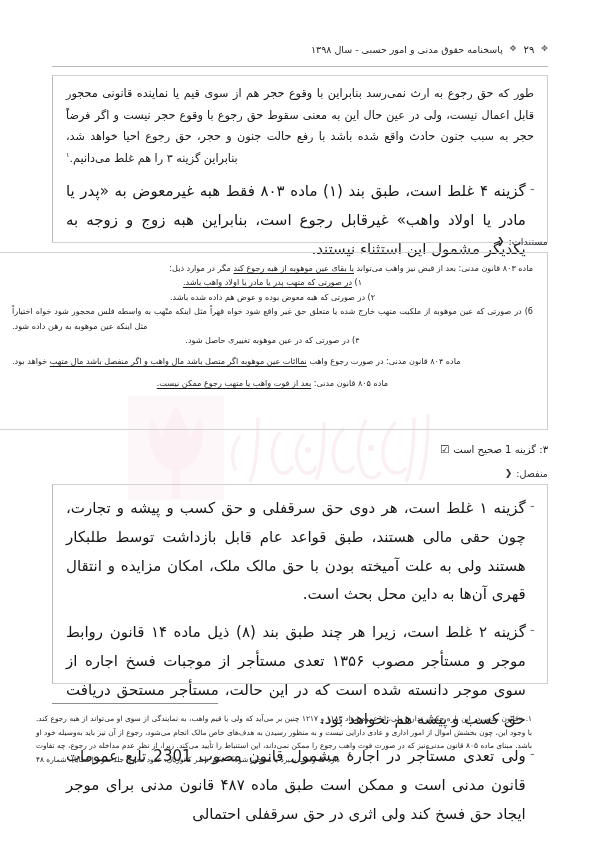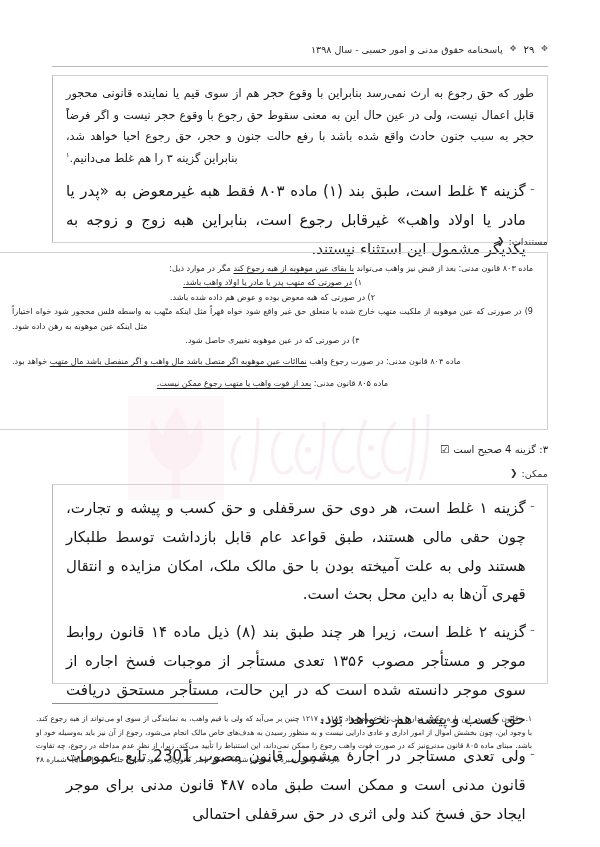--- a/index.html
+++ b/index.html
@@ -262,34 +262,34 @@
   <div class="sec-label" style="top:236px; right:52px;">
     <span>مستندات:</span>
     <span class="sec-bullet">❮</span>
   </div>
 
   <div class="box" style="top:252px; right:52px; width:585px; height:178px;">
     <div class="box-inner" style="padding:8px 14px;">
       <p class="cite-p"><span>ماده ۸۰۳ قانون مدنی: بعد از قبض نیز واهب می‌تواند </span><span class="u">با بقای عین موهوبه از هبه رجوع کند</span><span> مگر در موارد ذیل:</span></p>
       <p class="cite-p c-center"><span>۱) </span><span class="u">در صورتی که متهب پدر یا مادر یا اولاد واهب باشد.</span></p>
       <p class="cite-p c-center">۲) در صورتی که هبه معوض بوده و عوض هم داده شده باشد.</p>
-      <p class="cite-p c-left">9) در صورتی که عین موهوبه از ملکیت متهب خارج شده یا متعلق حق غیر واقع شود خواه قهراً مثل اینکه متّهب به واسطه فلس محجور شود خواه اختیاراً مثل اینکه عین موهوبه به رهن داده شود.</p>
+      <p class="cite-p c-left">6) در صورتی که عین موهوبه از ملکیت متهب خارج شده یا متعلق حق غیر واقع شود خواه قهراً مثل اینکه متّهب به واسطه فلس محجور شود خواه اختیاراً مثل اینکه عین موهوبه به رهن داده شود.</p>
       <p class="cite-p c-center">۴) در صورتی که در عین موهوبه تغییری حاصل شود.</p>
       <p class="cite-p c-left" style="margin-top:7px;"><span>ماده ۸۰۴ قانون مدنی: در صورت رجوع واهب </span><span class="u">نماائات عین موهوبه اگر متصل باشد مال واهب و اگر منفصل باشد مال متهب</span><span> خواهد بود.</span></p>
       <p class="cite-p c-center" style="margin-top:7px;"><span>ماده ۸۰۵ قانون مدنی: </span><span class="u">بعد از فوت واهب یا متهب رجوع ممکن نیست.</span></p>
     </div>
   </div>
 
   <div class="answer-line" style="top:444px; right:52px;">
-    <span>۳: گزینه 4 صحیح است</span>
+    <span>۳: گزینه 1 صحیح است</span>
     <span class="ballot">☑</span>
   </div>
 
   <div class="sec-label" style="top:468px; right:52px;">
-    <span>ممکن:</span>
+    <span>منفصل:</span>
     <span class="sec-bullet">❮</span>
   </div>
 
   <div class="box" style="top:484px; right:52px; width:496px; height:200px;">
     <div class="box-inner" style="padding:9px 13px;">
       <div class="ans-item">
         <span class="ans-dash">ـ</span>
         <p class="ans-text">گزینه ۱ غلط است، هر دوی حق سرقفلی و حق کسب و پیشه و تجارت، چون حقی مالی هستند، طبق قواعد عام قابل بازداشت توسط طلبکار هستند ولی به علت آمیخته بودن با حق مالک ملک، امکان مزایده و انتقال قهری آن‌ها به داین محل بحث است.</p>
       </div>
       <div class="ans-item" style="margin-top:9px;">

